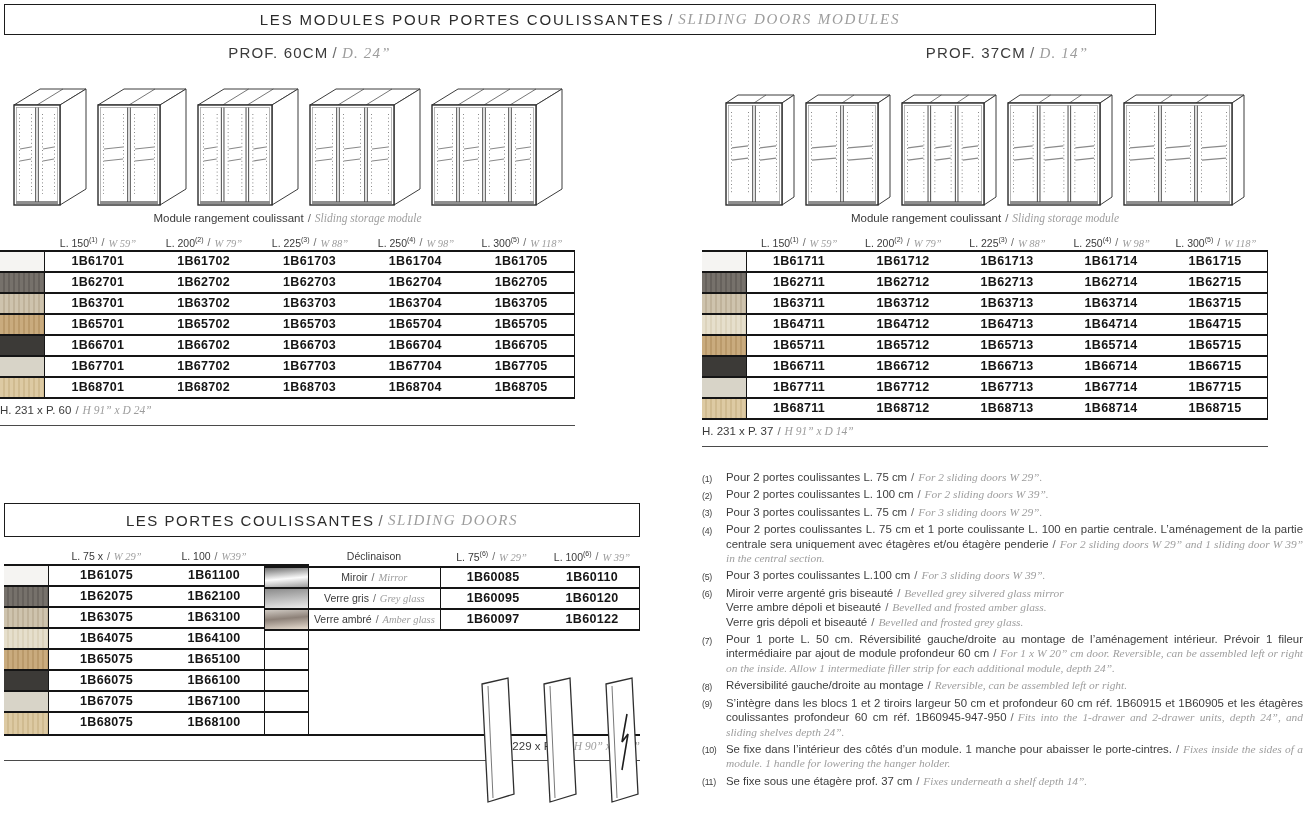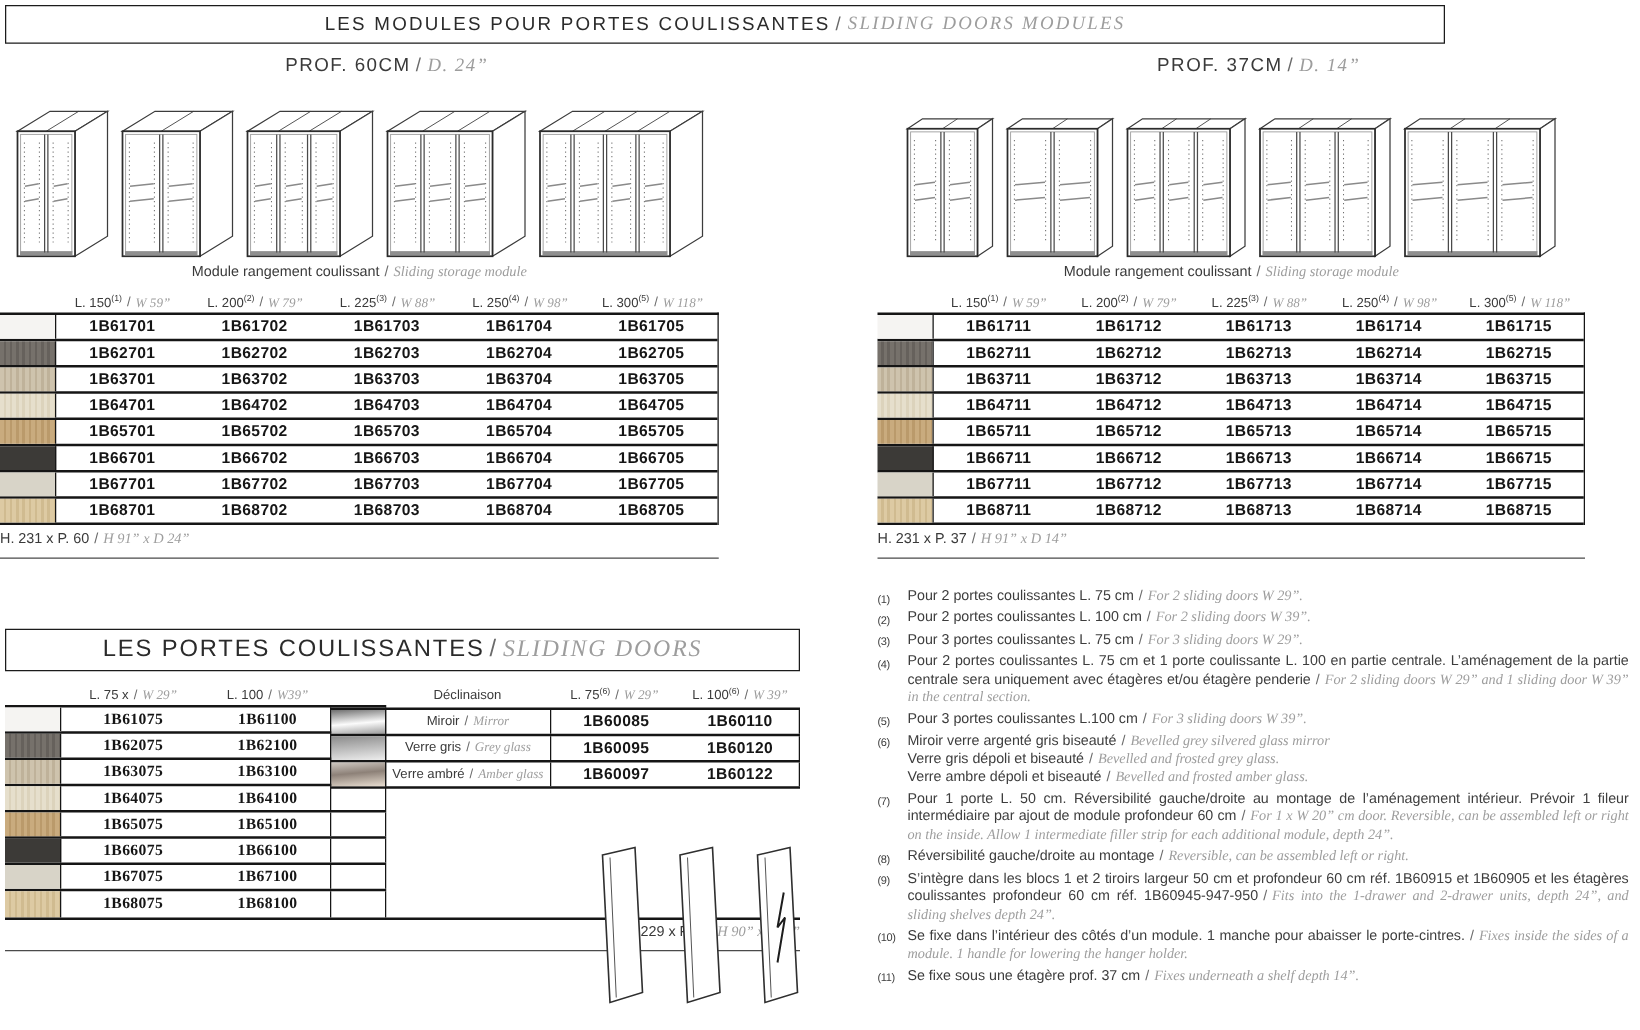--- a/index.html
+++ b/index.html
@@ -29,30 +29,30 @@
   .mt-body { border-top:2px solid #151515; border-right:1.5px solid #151515; }
   .mt-row { display:flex; height:21px; border-bottom:2px solid #151515; }
   .mt-swatch { width:45px; border-right:1.5px solid #151515; }
   .mt-cell { flex:1; text-align:center; font-weight:bold; font-size:12.5px; line-height:19px; color:#151515; letter-spacing:0.3px; }
   .mt-foot { margin-top:5px; font-size:11.5px; color:#3a3a3a; }
   .rule { margin-top:9px; border-top:1px solid #4a4a4a; }
 
   
   .doors { position:absolute; left:4px; top:503px; width:636px; }
   .box-title { height:34px; border:1px solid #1b1b1b; display:flex; align-items:center; justify-content:center;
-               font-size:19px; letter-spacing:1.5px; color:#2b2b2b; }
+               font-size:15px; letter-spacing:1.5px; color:#2b2b2b; }
   .bt-head { display:flex; margin-top:9px; height:18px; align-items:flex-end; padding-bottom:2px; }
   .bt-col { text-align:center; font-size:10.5px; color:#3a3a3a; white-space:nowrap; }
   .w-sw{width:45px;} .w-75{width:115px;} .w-100{width:100px;} .w-dsw{width:45px;}
   .w-dlabel{width:130px;} .w-d75{width:105px;} .w-d100{width:96px;}
   .bt-body { position:relative; border-top:2px solid #151515; width:305px; height:168px; }
   .bt-row { display:flex; height:21px; border-bottom:2px solid #151515; }
   .bt-row.last { border-bottom:none; }
   .bt-swatch { width:45px; border-right:1.5px solid #151515; }
-  .bt-cell { text-align:center; font-weight:bold; font-size:12.5px; line-height:19px; color:#151515; letter-spacing:0.3px;font-family:Liberation Serif, serif; }
+  .bt-cell { text-align:center; font-weight:bold; font-size:12.5px; line-height:19px; color:#151515; letter-spacing:0.3px; }
   .bt-empty { width:45px; border-left:1.5px solid #151515; border-right:1.5px solid #151515; }
   .decl { position:absolute; left:260px; top:0; width:376px; border-top:2px solid #151515; }
   .decl-row { display:flex; height:21px; border-bottom:2px solid #151515; }
   .decl-sw { width:45px; border-left:1.5px solid #151515; border-right:1.5px solid #151515; }
   .decl-label { width:134px; border-right:1.5px solid #151515; text-align:center; font-size:10.5px; line-height:19px; color:#3a3a3a; white-space:nowrap; }
   .decl-c { text-align:center; font-weight:bold; font-size:12.5px; line-height:19px; color:#151515; letter-spacing:0.3px; }
   .decl-c.c75{width:105px;} .decl-c.c100{width:96px; border-right:1.5px solid #151515;}
   .bt-fullline { position:absolute; left:0; top:168px; width:636px; border-top:2px solid #151515; }
   .door-illus { position:absolute; left:472px; top:110px; display:flex; gap:16px; align-items:flex-end; }
   .bt-foot { margin-top:8px; text-align:right; font-size:11.5px; color:#3a3a3a; }
@@ -229,28 +229,20 @@
           </div>
           <div class="mt-row">
             <div class="mt-swatch" style="background: repeating-linear-gradient(90deg, rgb(206, 195, 173) 0px, rgb(206, 195, 173) 3px, rgb(191, 178, 154) 3px, rgb(191, 178, 154) 5px);"></div>
             <div class="mt-cell">1B63701</div>
             <div class="mt-cell">1B63702</div>
             <div class="mt-cell">1B63703</div>
             <div class="mt-cell">1B63704</div>
             <div class="mt-cell">1B63705</div>
           </div>
           <div class="mt-row">
-            <div class="mt-swatch" style="background: repeating-linear-gradient(90deg, rgb(230, 223, 204) 0px, rgb(230, 223, 204) 3px, rgb(220, 211, 188) 3px, rgb(220, 211, 188) 5px);"></div>
-            <div class="mt-cell">1B64701</div>
-            <div class="mt-cell">1B64702</div>
-            <div class="mt-cell">1B64703</div>
-            <div class="mt-cell">1B64704</div>
-            <div class="mt-cell">1B64705</div>
-          </div>
-          <div class="mt-row">
             <div class="mt-swatch" style="background: repeating-linear-gradient(90deg, rgb(201, 171, 126) 0px, rgb(201, 171, 126) 3px, rgb(186, 154, 107) 3px, rgb(186, 154, 107) 5px);"></div>
             <div class="mt-cell">1B65701</div>
             <div class="mt-cell">1B65702</div>
             <div class="mt-cell">1B65703</div>
             <div class="mt-cell">1B65704</div>
             <div class="mt-cell">1B65705</div>
           </div>
           <div class="mt-row">
             <div class="mt-swatch" style="background: rgb(60, 58, 55);"></div>
             <div class="mt-cell">1B66701</div>
@@ -594,22 +586,22 @@
 
   <section class="footnotes">
       <div class="fn"><span class="fn-num">(1)</span><span class="fn-fr">Pour 2 portes coulissantes L. 75 cm</span><span class="sep"></span><span class="en">For 2 sliding doors W 29”.</span></div>
       <div class="fn"><span class="fn-num">(2)</span><span class="fn-fr">Pour 2 portes coulissantes L. 100 cm</span><span class="sep"></span><span class="en">For 2 sliding doors W 39”.</span></div>
       <div class="fn"><span class="fn-num">(3)</span><span class="fn-fr">Pour 3 portes coulissantes L. 75 cm</span><span class="sep"></span><span class="en">For 3 sliding doors W 29”.</span></div>
       <div class="fn"><span class="fn-num">(4)</span><span class="fn-fr">Pour 2 portes coulissantes L. 75 cm et 1 porte coulissante L. 100 en partie centrale. L’aménagement de la partie centrale sera uniquement avec étagères et/ou étagère penderie</span><span class="sep"></span><span class="en">For 2 sliding doors W 29” and 1 sliding door W 39” in the central section.</span></div>
       <div class="fn"><span class="fn-num">(5)</span><span class="fn-fr">Pour 3 portes coulissantes L.100 cm</span><span class="sep"></span><span class="en">For 3 sliding doors W 39”.</span></div>
       <div class="fn">
         <span class="fn-num">(6)</span>
         <div class="fn-line"><span class="fn-fr">Miroir verre argenté gris biseauté</span><span class="sep"></span><span class="en">Bevelled grey silvered glass mirror</span></div>
+        <div class="fn-line"><span class="fn-fr">Verre ambre dépoli et biseauté</span><span class="sep"></span><span class="en">Bevelled and frosted amber glass.</span></div>
         <div class="fn-line"><span class="fn-fr">Verre gris dépoli et biseauté</span><span class="sep"></span><span class="en">Bevelled and frosted grey glass.</span></div>
-        <div class="fn-line"><span class="fn-fr">Verre ambre dépoli et biseauté</span><span class="sep"></span><span class="en">Bevelled and frosted amber glass.</span></div>
       </div>
       <div class="fn"><span class="fn-num">(7)</span><span class="fn-fr">Pour 1 porte L. 50 cm. Réversibilité gauche/droite au montage de l’aménagement intérieur. Prévoir 1 fileur intermédiaire par ajout de module profondeur 60 cm</span><span class="sep"></span><span class="en">For 1 x W 20” cm door. Reversible, can be assembled left or right on the inside. Allow 1 intermediate filler strip for each additional module, depth 24”.</span></div>
       <div class="fn"><span class="fn-num">(8)</span><span class="fn-fr">Réversibilité gauche/droite au montage</span><span class="sep"></span><span class="en">Reversible, can be assembled left or right.</span></div>
       <div class="fn"><span class="fn-num">(9)</span><span class="fn-fr">S’intègre dans les blocs 1 et 2 tiroirs largeur 50 cm et profondeur 60 cm réf. 1B60915 et 1B60905 et les étagères coulissantes profondeur 60 cm réf. 1B60945-947-950</span><span class="sep"></span><span class="en">Fits into the 1-drawer and 2-drawer units, depth 24”, and sliding shelves depth 24”.</span></div>
       <div class="fn"><span class="fn-num">(10)</span><span class="fn-fr">Se fixe dans l’intérieur des côtés d’un module. 1 manche pour abaisser le porte-cintres.</span><span class="sep"></span><span class="en">Fixes inside the sides of a module. 1 handle for lowering the hanger holder.</span></div>
       <div class="fn"><span class="fn-num">(11)</span><span class="fn-fr">Se fixe sous une étagère prof. 37 cm</span><span class="sep"></span><span class="en">Fixes underneath a shelf depth 14”.</span></div>
     </section>
 
 </div>
 

